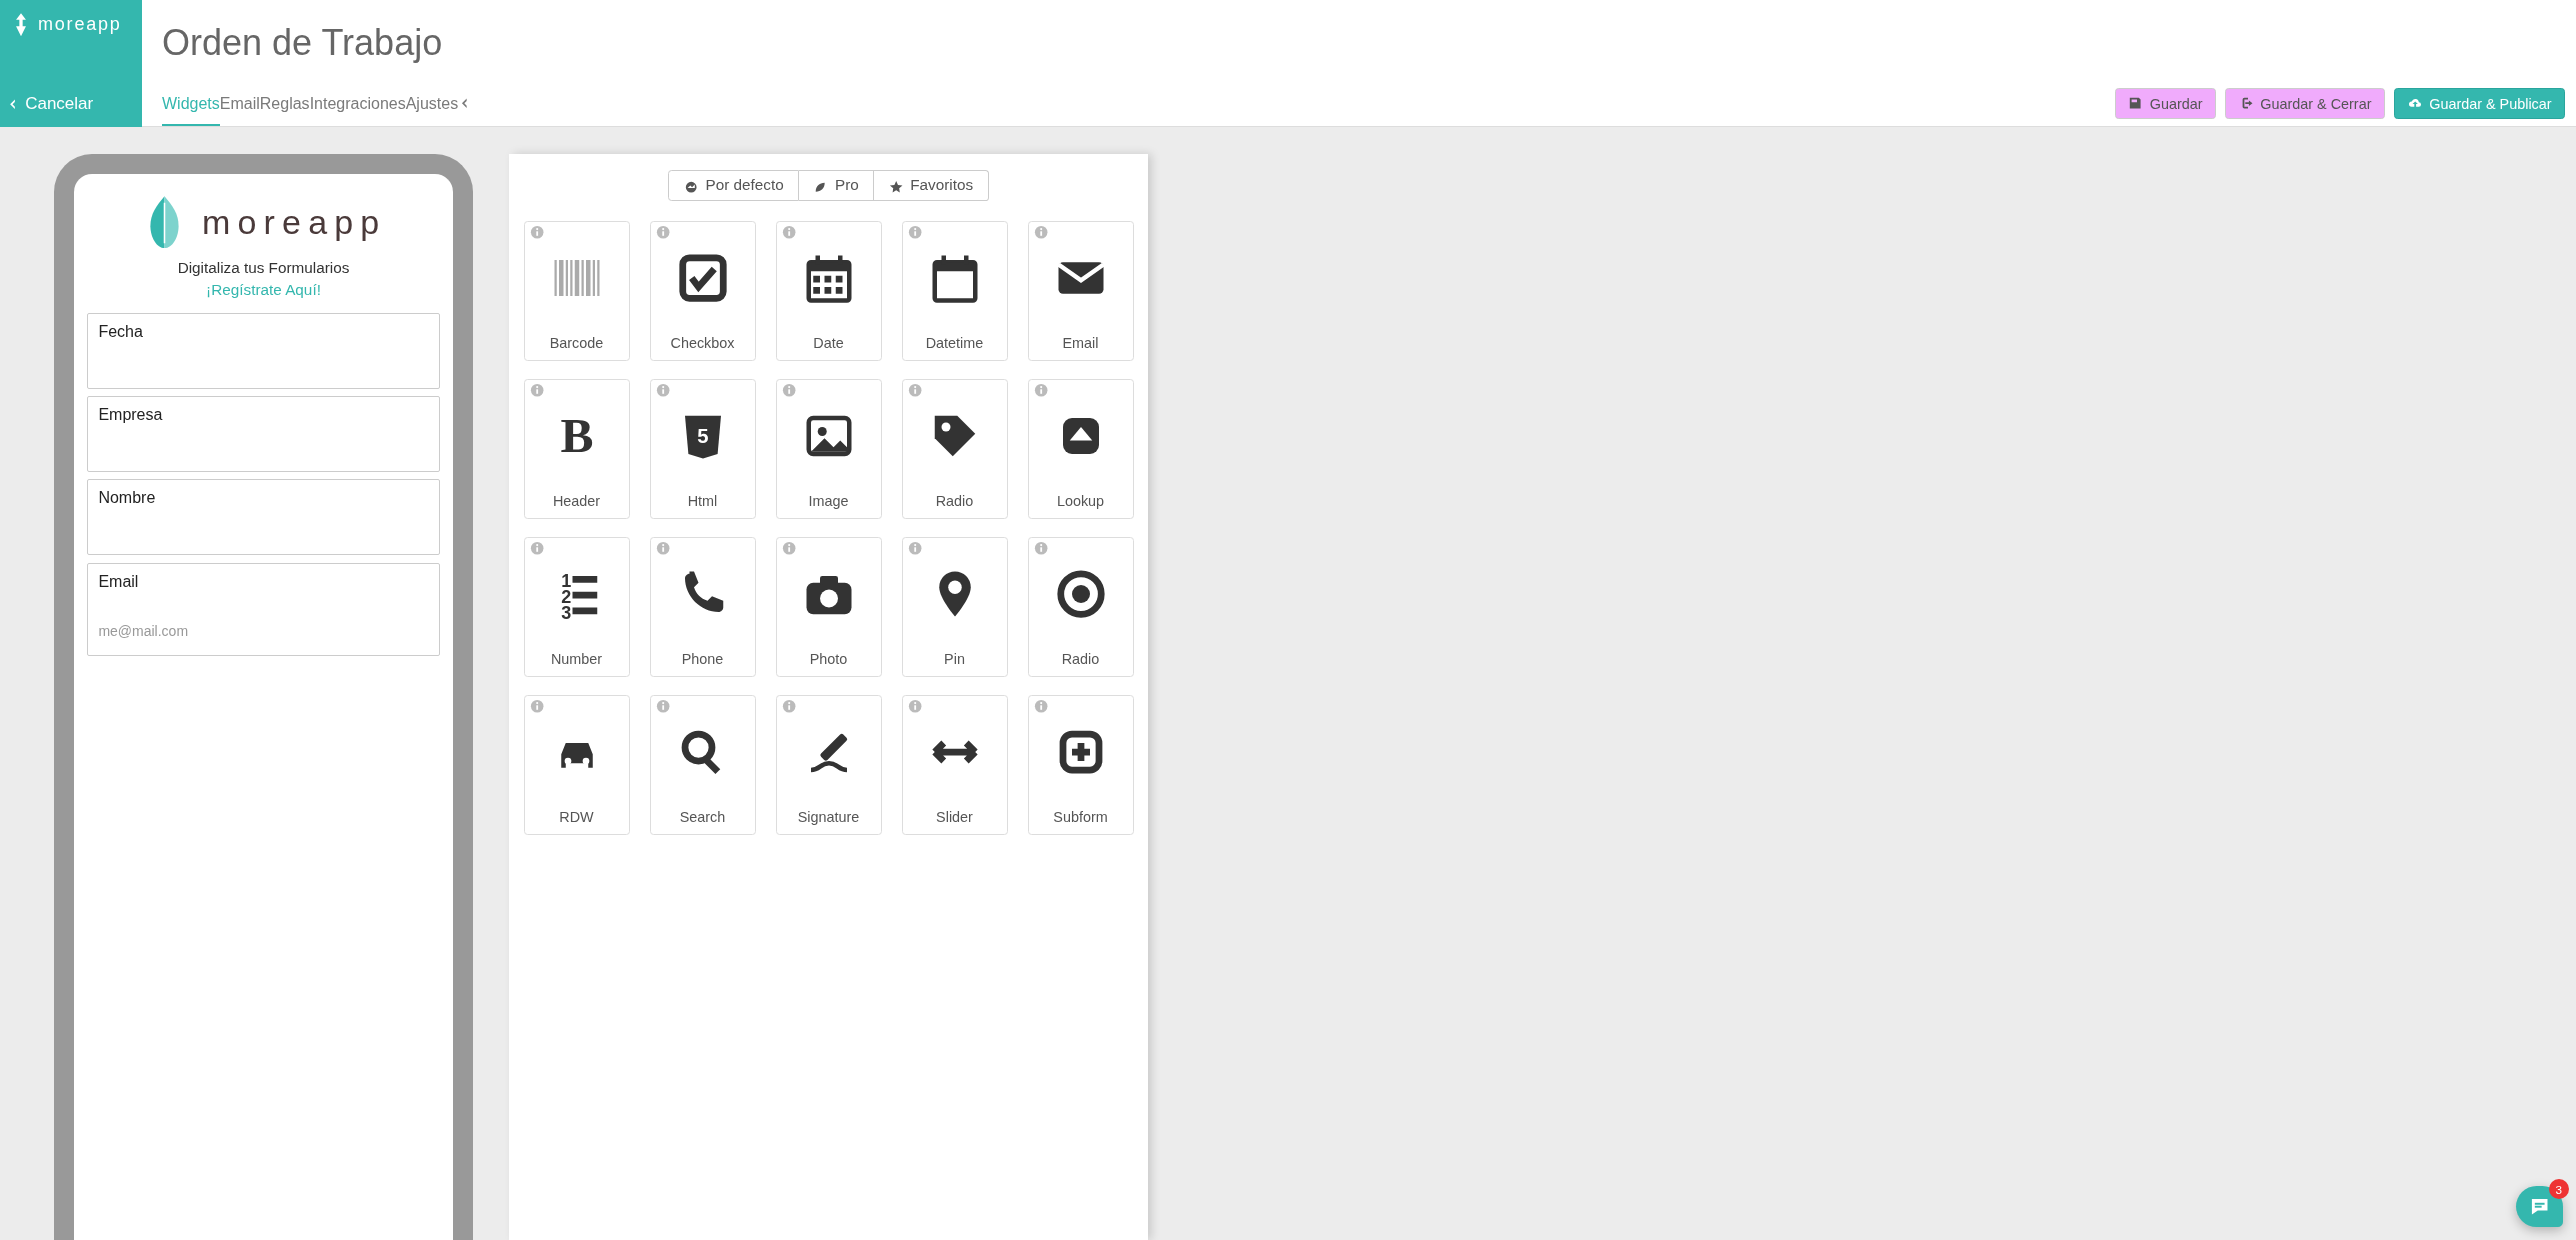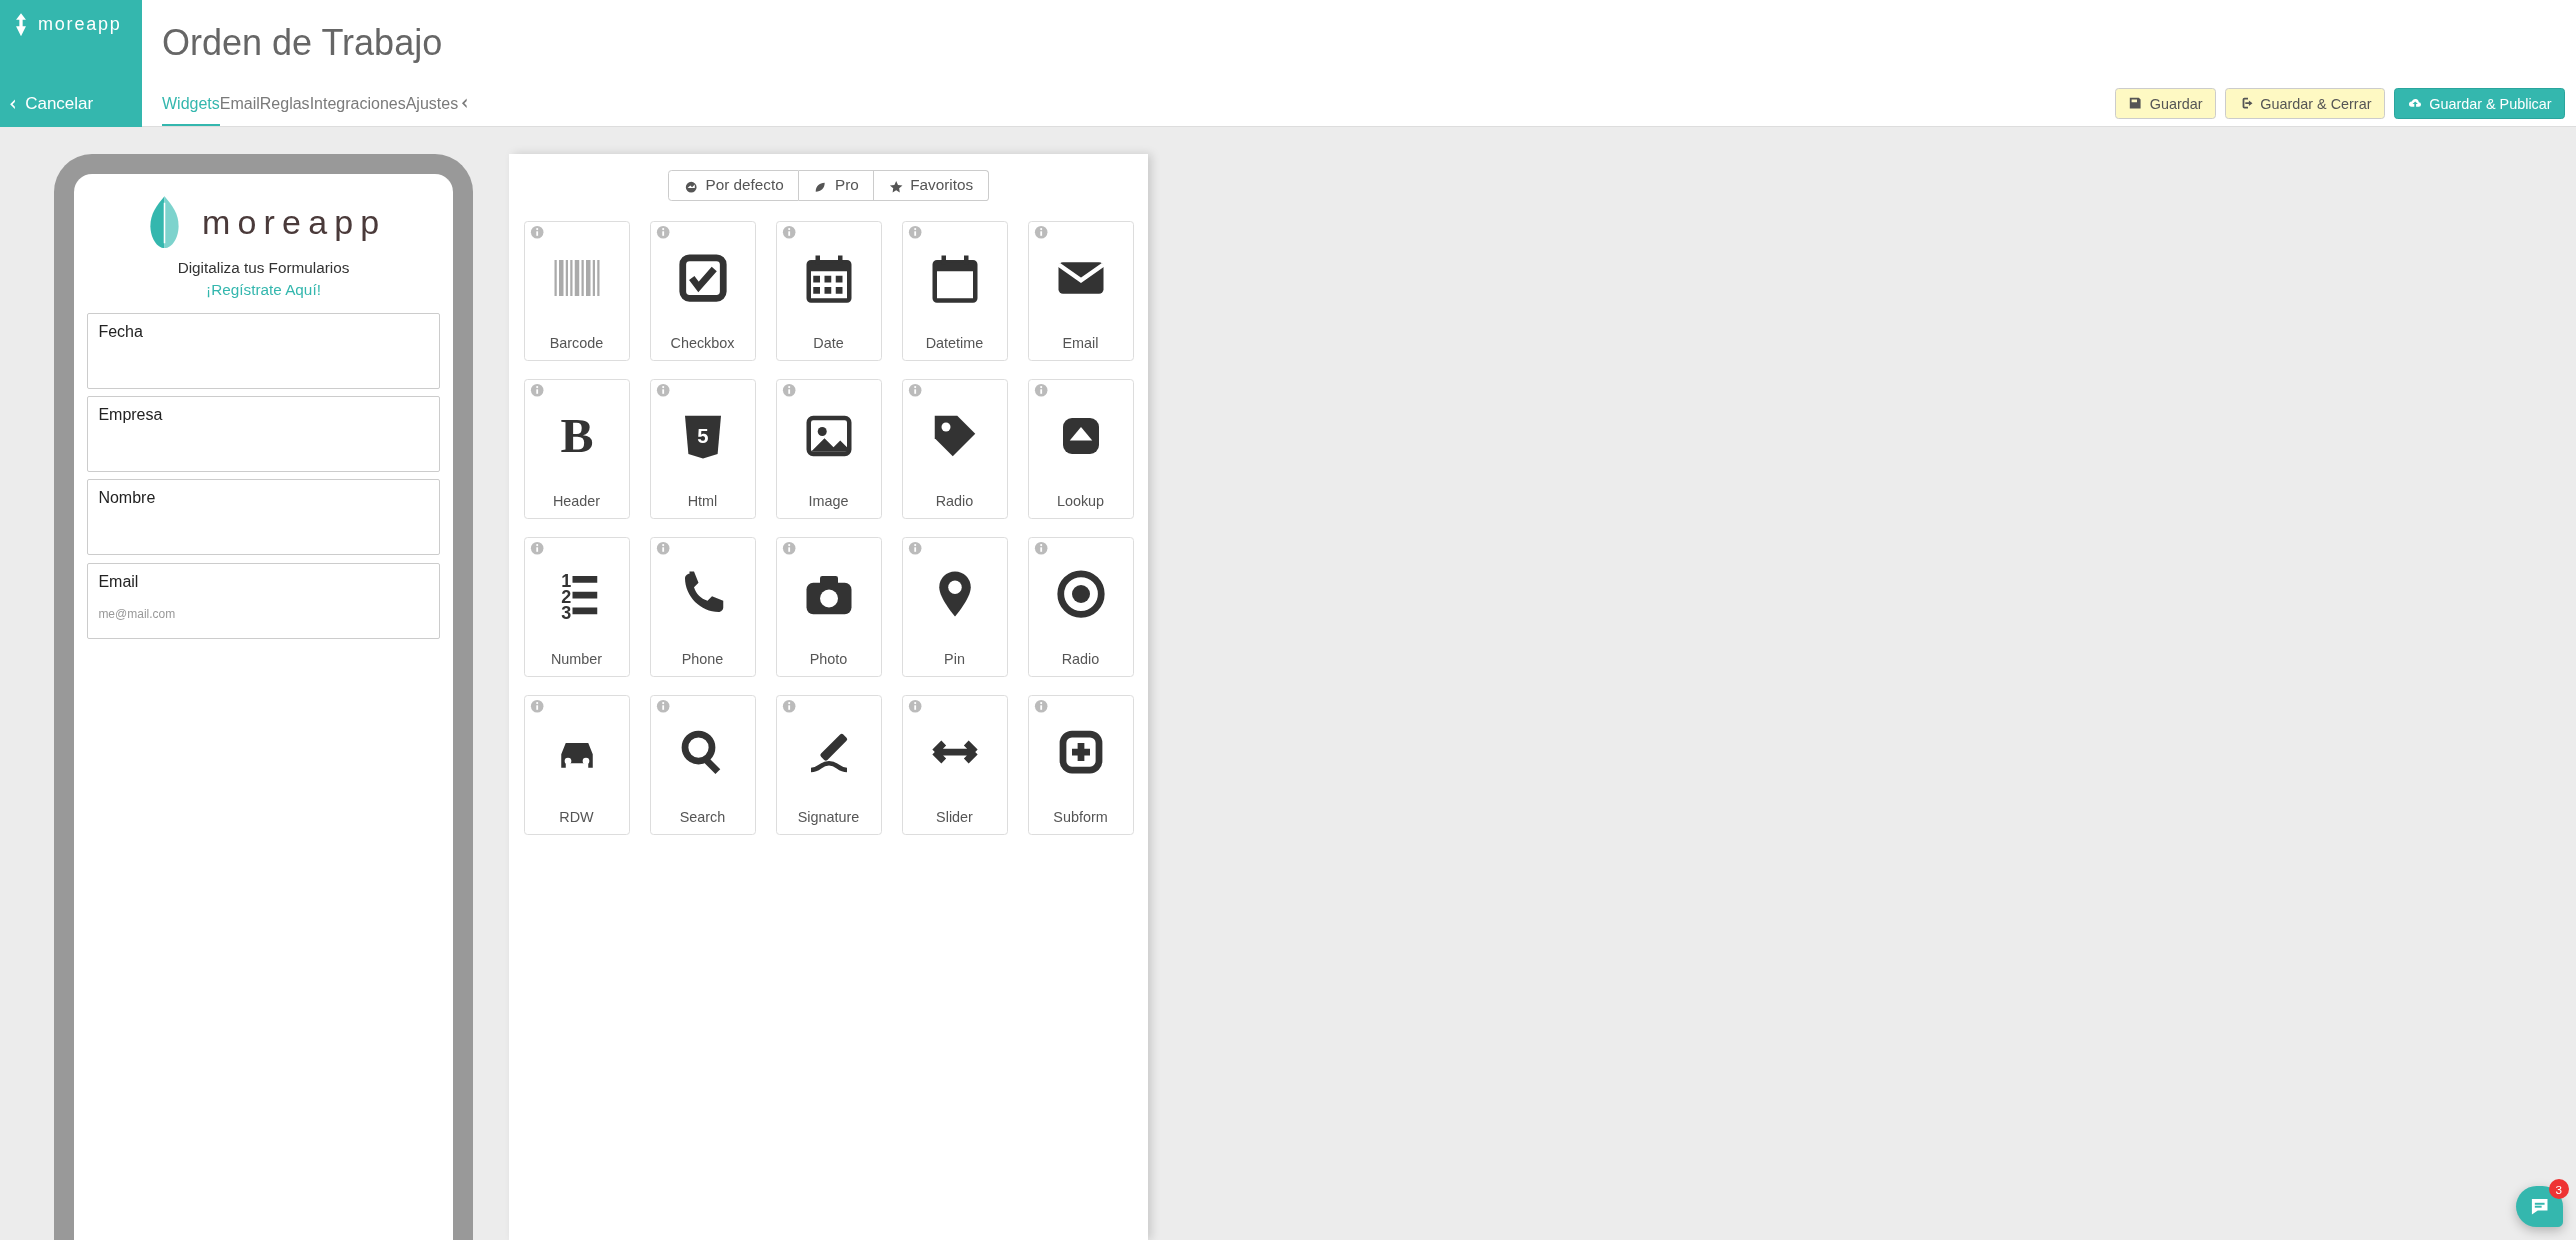--- a/index.html
+++ b/index.html
@@ -86,21 +86,21 @@
   .save-group {
     position: absolute;
     bottom: 7.2px; right: 10.8px;
     display: flex; gap: 9px;
   }
   .btn {
     display: inline-flex; align-items: center; gap: 7.2px;
     padding: 6.3px 12.6px;
     border: 0.9px solid #ccc;
     border-radius: 3.6px;
-    background: #fef9c3;
+    background: #f0abfc;
     font-size: 14.4px;
     color: #555;
     cursor: pointer;
   }
   .btn.primary {
     background: var(--teal);
     border-color: var(--teal-dark);
     color: #fff;
   }
   .btn svg { width: 14.4px; height: 14.4px; }
@@ -138,21 +138,21 @@
   .phone-tagline { text-align:center; font-size:15.3px; color:#333; margin-top:1.8px; }
   .phone-cta { text-align:center; color: var(--teal); font-size:15.3px; margin: 3.6px 0 14.4px; cursor:pointer; }
   .form-field {
     border: 0.9px solid #ccc;
     border-radius: 2px;
     padding: 9px 10.8px 16px;
     margin-bottom: 7.2px;
     min-height: 76px;
   }
   .form-field .label { font-size:16px; color:#222; }
-  .form-field .placeholder { color:#999; margin-top:16px; font-size:12px; }
+  .form-field .placeholder { color:#999; margin-top:32px; font-size:14px; }
 
   .palette {
     background:#fff;
     flex: 0 0 639px;
     width: 639px;
     padding: 16px 12.6px 27px;
     box-shadow: 3.6px 0 9px rgba(0,0,0,0.15);
     height: 100%;
     overflow: auto;
   }

